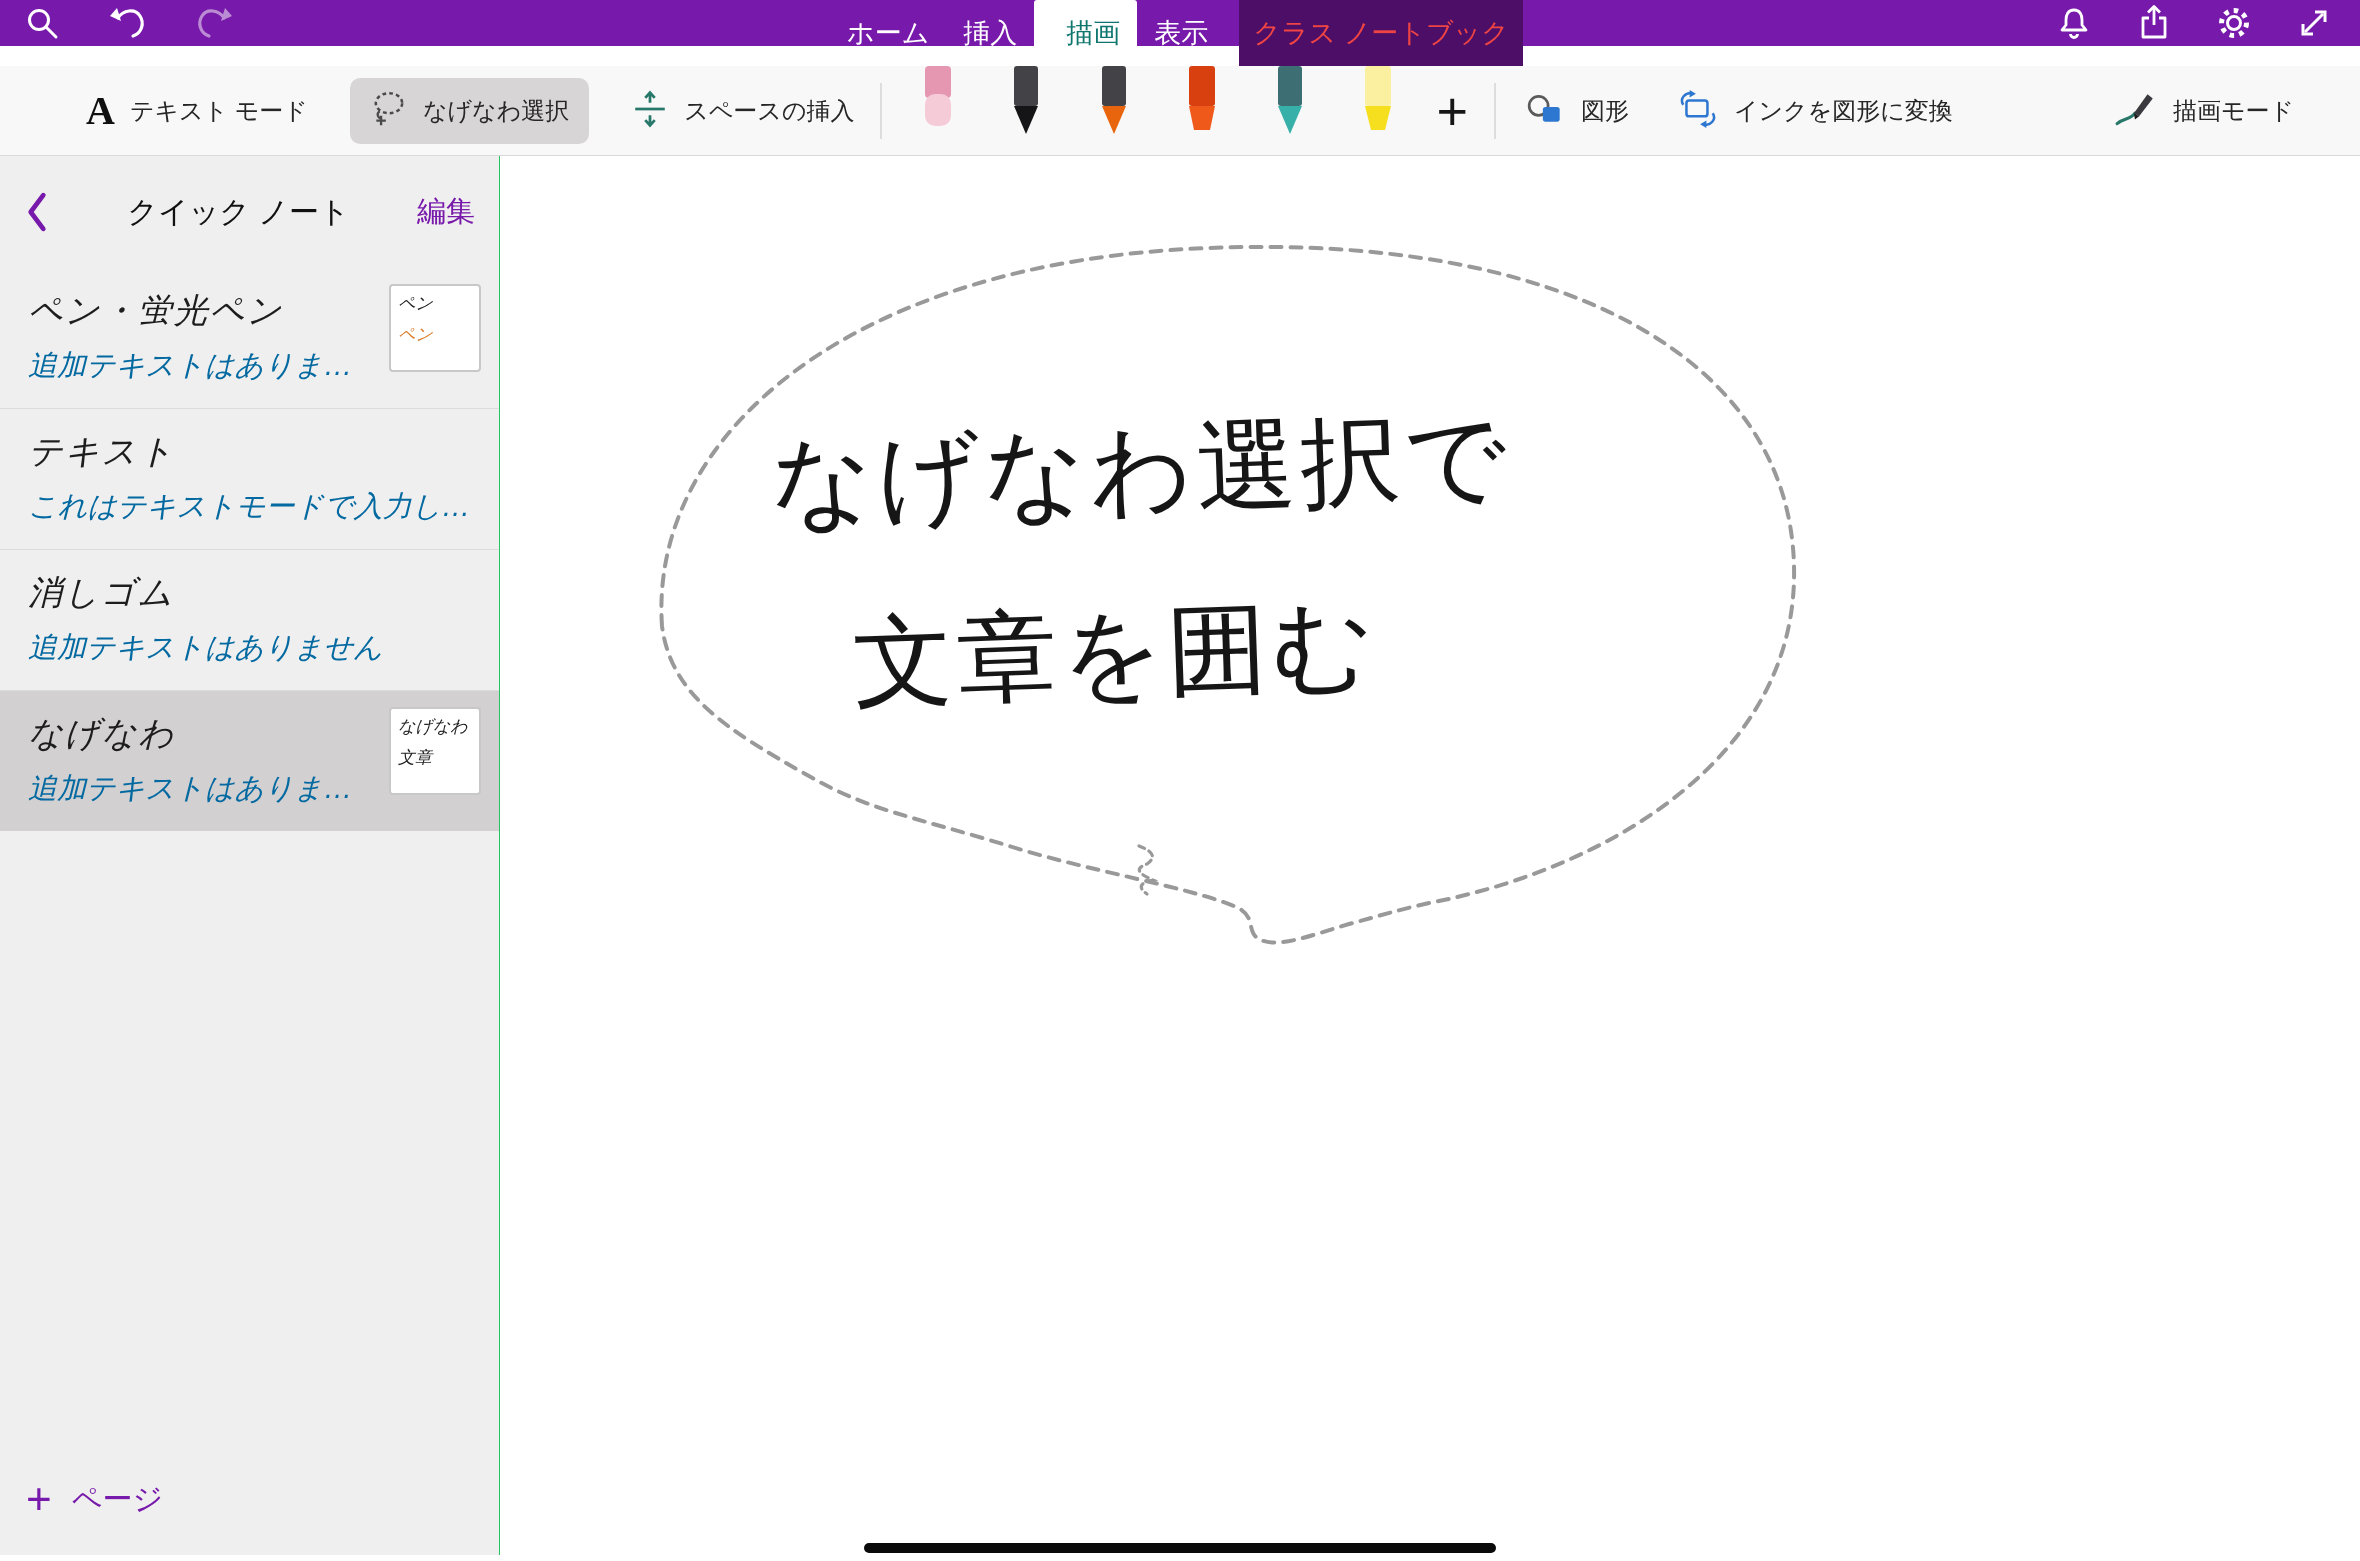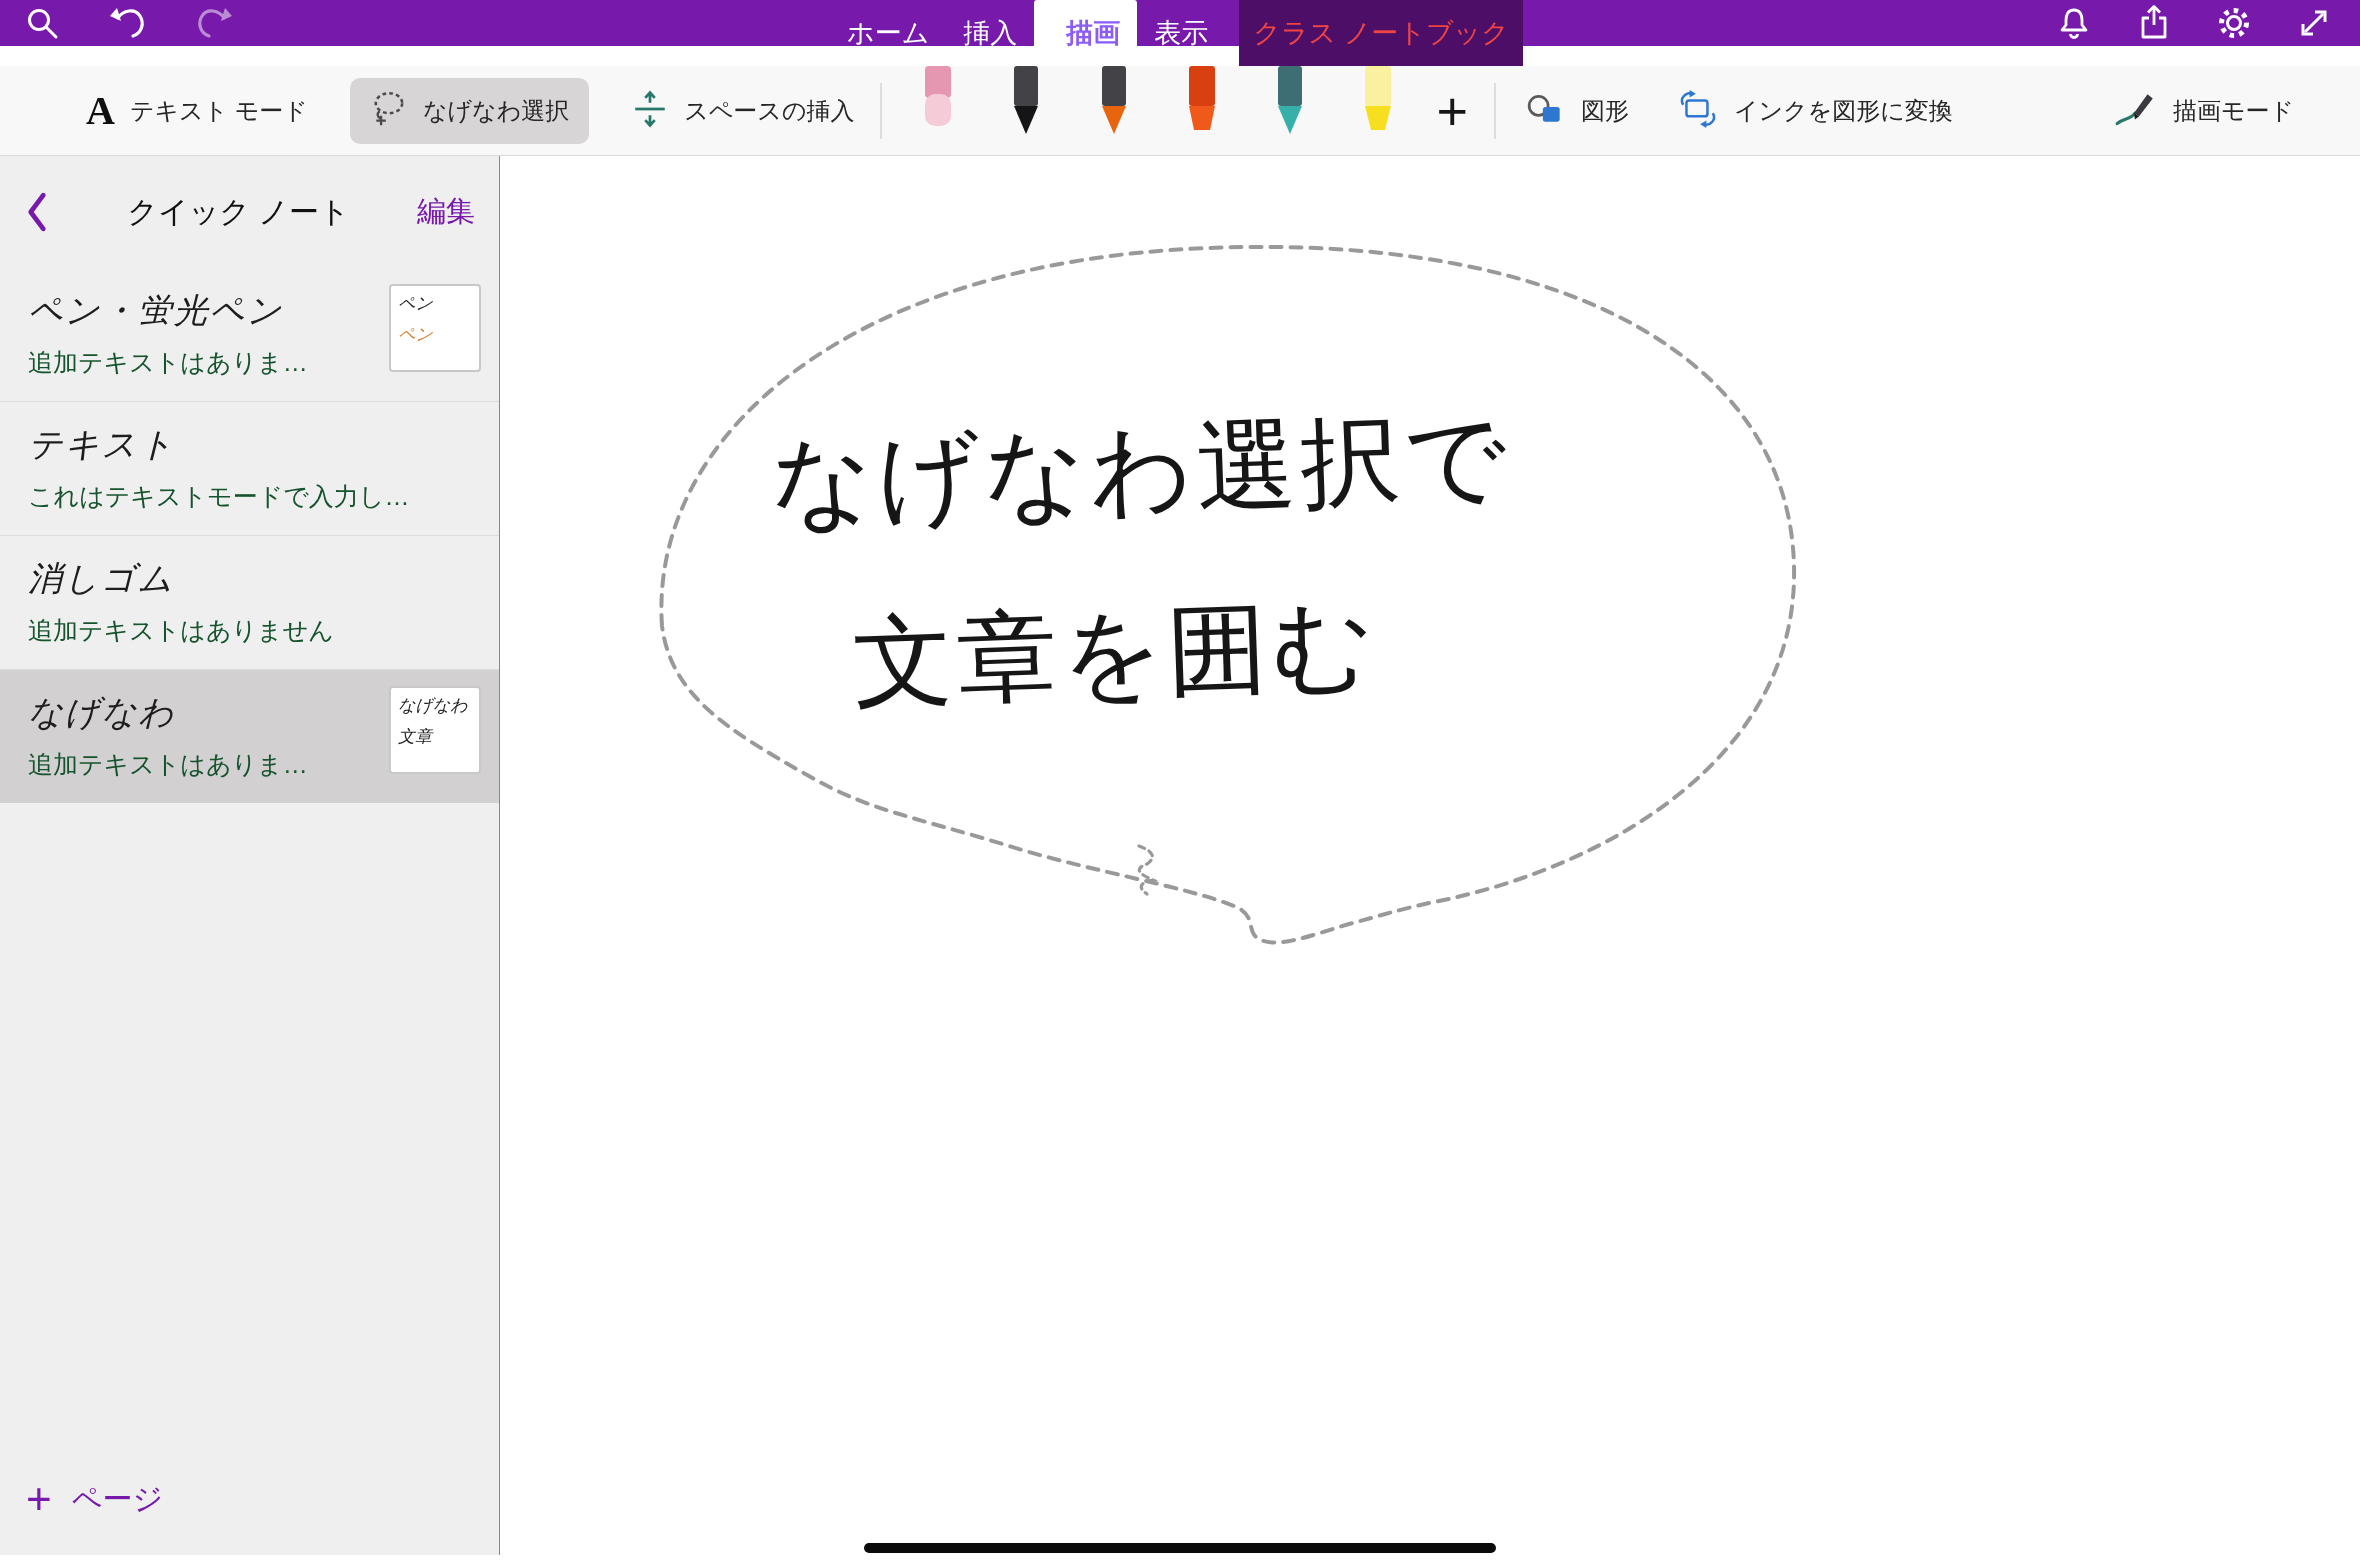--- a/index.html
+++ b/index.html
@@ -10,21 +10,21 @@
   
   .topbar { position:absolute; top:0; left:0; right:0; height:46px;
     background:#7719aa; display:flex; align-items:stretch; color:#fff; z-index:30; }
   .tb-left { display:flex; align-items:center; gap:46px; padding-left:22px; }
   .tb-right { margin-left:auto; display:flex; align-items:center; gap:40px; padding-right:26px; }
   .tb-icon { width:40px; height:40px; display:flex; align-items:center; justify-content:center; cursor:pointer; }
   .tb-icon svg { width:40px; height:40px; }
   .dim { opacity:.5; }
   .tabs { position:absolute; left:830px; top:0; height:66px; display:flex; align-items:stretch; font-size:27px; }
   .tab { display:flex; align-items:center; padding:0 17px; cursor:pointer; }
-  .tab.active { background:#ffffff; color:#8b5cf6; font-weight:bold; border-radius:3px;padding-left:32px; }
+  .tab.active { background:#ffffff; color:#0f766e; font-weight:normal; border-radius:3px;padding-left:32px; }
   .class-nb { display:flex; align-items:center; padding:0 14px; margin-left:14px;
     background:#4c0e66; color:#ef4444; cursor:pointer; white-space:nowrap; }
 
   
   .ribbon { position:absolute; top:66px; left:0; right:0; height:90px; background:#f9f8f8;
     border-bottom:1px solid #d9d9d9; display:flex; align-items:center; z-index:20; }
   .grp { display:flex; align-items:center; gap:15px; cursor:pointer; }
   .rlabel { font-size:24px; color:#262626; white-space:nowrap; }
   .a-glyph { font-size:40px; font-weight:600; color:#101010; font-family:"Liberation Serif", serif; }
   .text-mode { margin-left:86px; }
@@ -42,21 +42,21 @@
   .sidebar { position:absolute; top:156px; left:0; width:500px; bottom:6px;
     background:#f0efef; border-right:1px solid #22c55e; z-index:10; }
   .sb-header { height:112px; display:flex; align-items:center; padding:0 24px; }
   .back-btn { width:36px; height:44px; display:flex; align-items:center; cursor:pointer; }
   .sb-title { flex:1; text-align:center; font-size:30px; color:#111; }
   .edit-btn { color:#7719aa; font-size:29px; cursor:pointer; }
   .page-item { position:relative; padding:20px 26px 22px 28px; cursor:pointer; }
   .page-item + .page-item { border-top:1px solid #dddcdc; }
   .page-item.selected { background:#d2d0d1; }
   .pi-title { font-size:34px; color:#1d1d1d; font-style:italic; letter-spacing:2px; }
-  .pi-sub { margin-top:12px; font-size:25px; color:#14532d; white-space:nowrap; overflow:hidden; }
+  .pi-sub { margin-top:12px; font-size:29px; color:#0369a1; white-space:nowrap; overflow:hidden;font-style:italic; }
   .with-thumb .pi-sub, .with-thumb .pi-title { padding-right:108px; }
   .thumb { position:absolute; right:18px; top:16px; width:92px; height:88px; background:#fff;
     border:2px solid #c8c8c8; border-radius:4px; padding:6px 7px; overflow:hidden; }
   .thumb .t1 { font-size:17px; color:#222; font-style:italic; white-space:nowrap; }
   .thumb .t2 { font-size:17px; color:#222; font-style:italic; margin-top:8px; white-space:nowrap; }
   .thumb.orange2 .t2 { color:#d97c2b; }
   .add-page { position:absolute; left:26px; bottom:34px; display:flex; align-items:center;
     gap:20px; color:#7719aa; cursor:pointer; }
   .ap-plus { font-size:44px; font-weight:300; line-height:1; }
   .ap-label { font-size:30px; }

